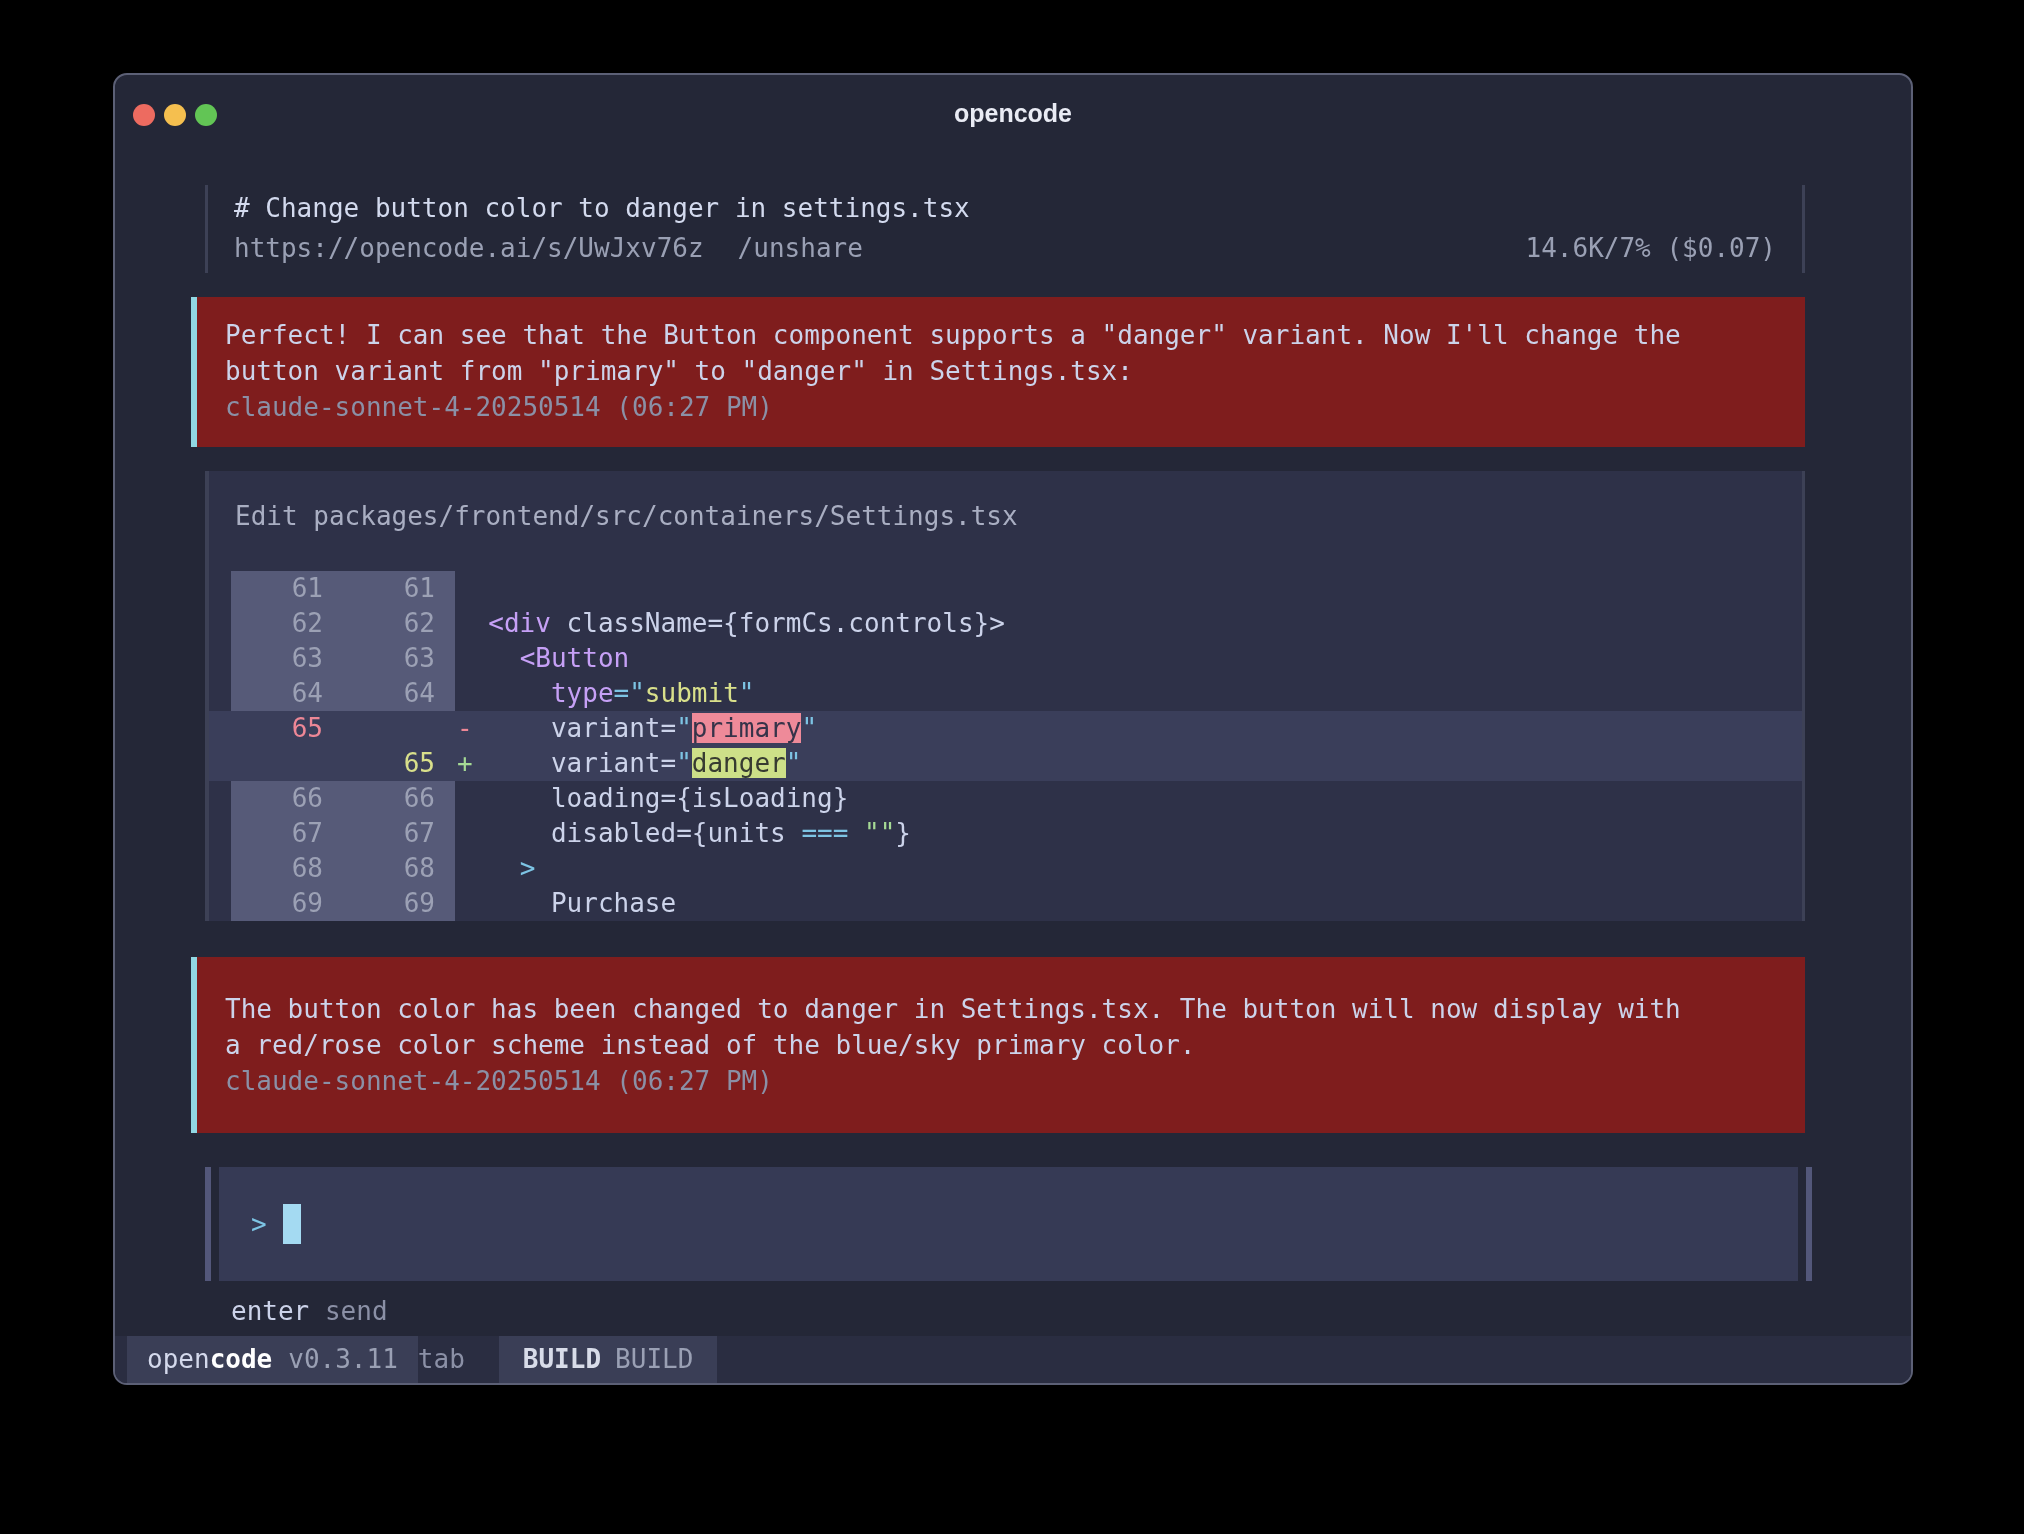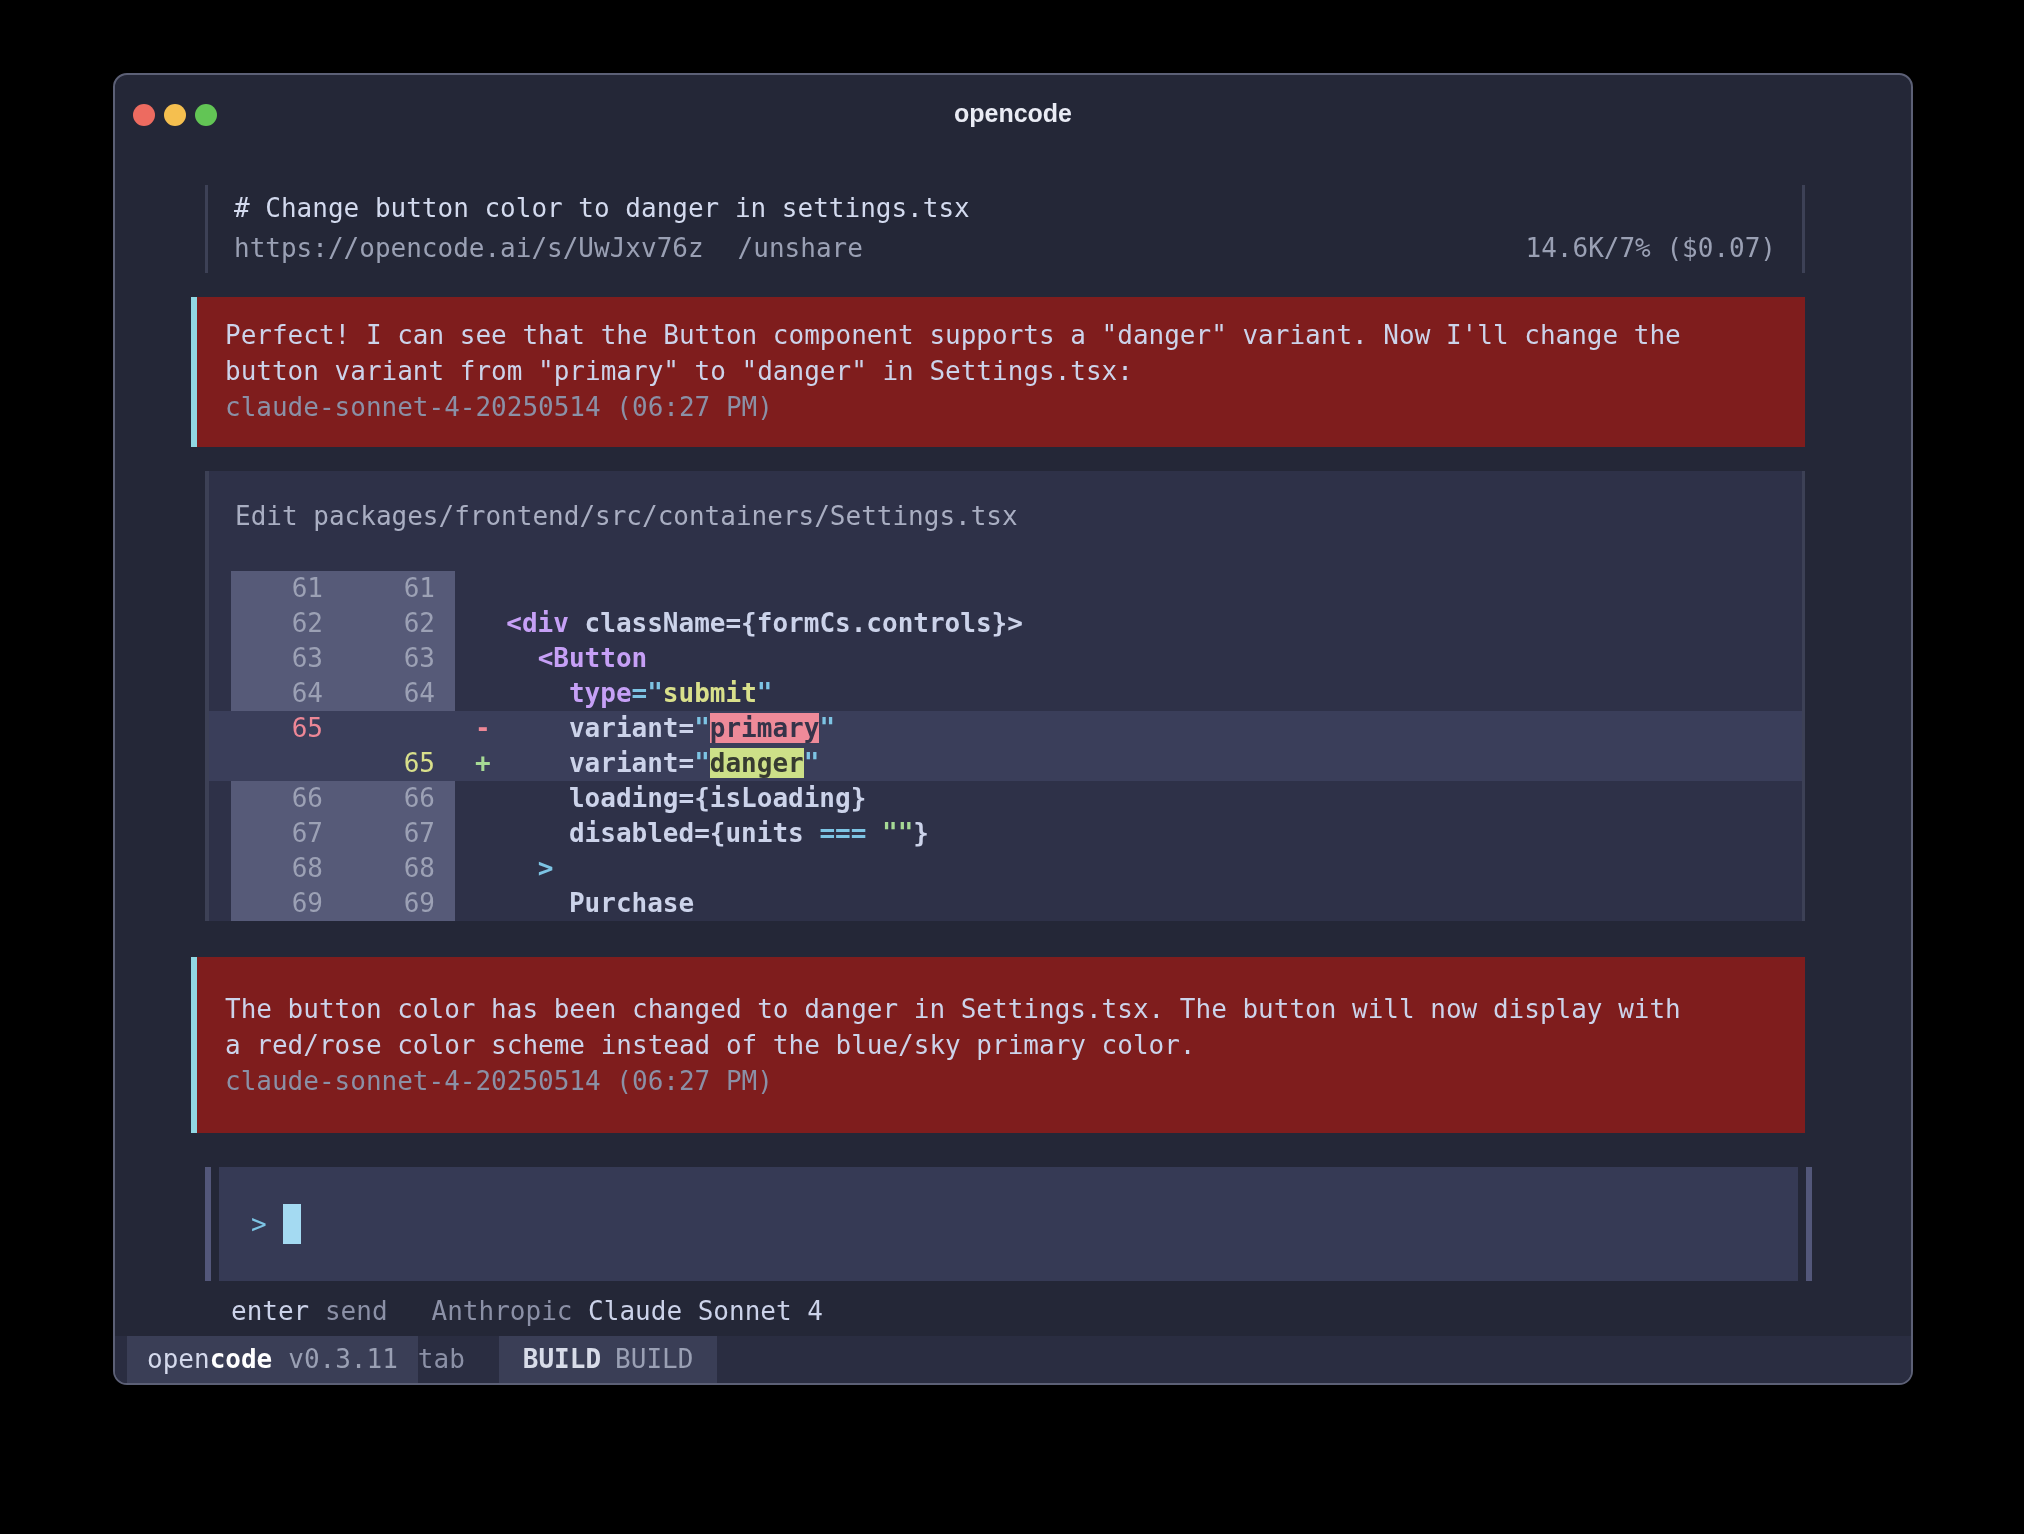--- a/index.html
+++ b/index.html
@@ -35,21 +35,21 @@
               border-left:4px solid #3d4156;border-right:3px solid #3d4156;padding:30px 0 0 0;}
   .edit-header{padding-left:26px;line-height:30px;color:#a9aec2;margin-bottom:40px;}
   .diff{width:100%;}
   .drow{display:flex;height:35px;line-height:35px;white-space:pre;padding-left:22px;}
   .drow.del,.drow.add{background:#3a3e5a;}
   .gut{flex:none;width:112px;box-sizing:border-box;text-align:right;padding-right:20px;color:#9ca1b5;}
   .drow.ctx .gut{background:#565a78;}
   .drow.del .gut,.drow.add .gut{background:transparent;}
   .gut.n-del{color:#ed8796;}
   .gut.n-add{color:#d9e08b;}
-  .code{flex:1;padding-left:20px;white-space:pre;font-weight:bold;}
+  .code{flex:1;padding-left:2px;white-space:pre;}
   .c-plain{color:#ccd3ea;} .c-mauve{color:#c6a0f6;} .c-str{color:#d9e08b;}
   .c-cyan{color:#7dc4e4;} .c-green{color:#a6da95;} .c-red{color:#ed8796;}
   .c-delhl{background:#ee8a99;color:#363349;}
   .c-addhl{background:#cde088;color:#373b31;}
   
   .input-wrap{position:absolute;top:1092px;left:0;width:calc(100% + 7px);height:114px;display:flex;}
   .input-bar{flex:none;width:6px;background:#53577a;}
   .input-box{flex:1;margin:0 8px;background:#363a55;display:flex;align-items:center;padding-left:32px;}
   .prompt-char{color:#7dc4e4;margin-right:16px;}
   .cursor{display:inline-block;width:18px;height:40px;background:#a4daf2;}
@@ -135,23 +135,20 @@
           <span class="prompt-char">&gt;</span>
           <span class="cursor"></span>
         </div>
         <div class="input-bar"></div>
       </div>
 
       <div class="keysrow">
         <div>
           <span class="bright">enter</span><span> </span><span>send</span>
         </div>
-        <div>
-          <span>Anthropic</span><span> </span><span class="bright">Claude Sonnet 4</span>
-        </div>
       </div>
 
     </div>
 
     <div class="statusbar">
       <div class="sb-chip">
         <span class="app-reg">open</span><span class="app-bold">code</span><span class="ver">v0.3.11</span>
       </div>
       <div class="sb-tab">tab</div>
       <div class="sb-gap"></div>

